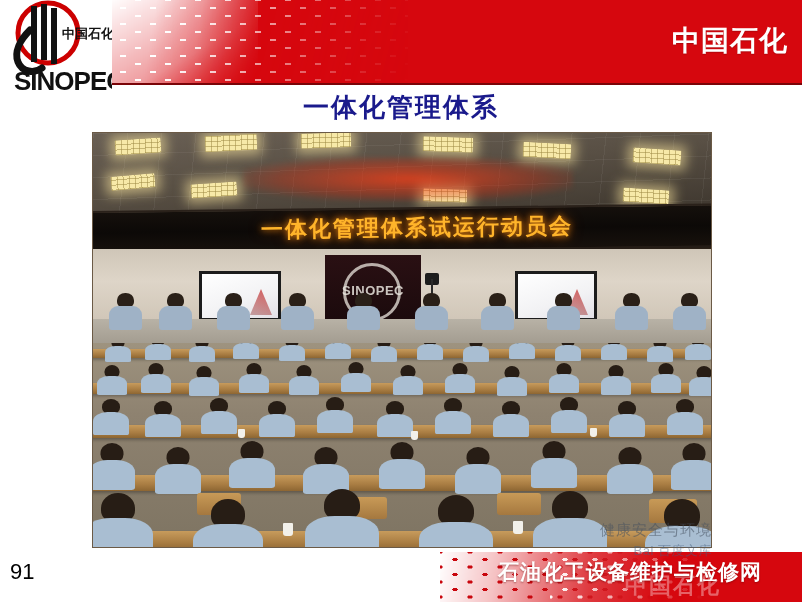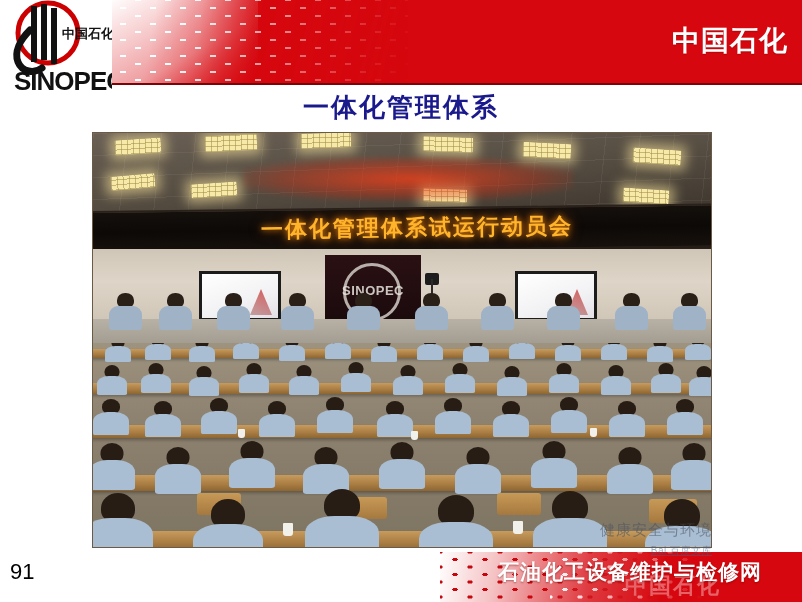--- a/index.html
+++ b/index.html
@@ -323,26 +323,25 @@
     white-space: nowrap;
     line-height: 20px;
     z-index: 7;
   }
   .wm-baidu {
     position: absolute;
     left: 712px;
     top: 542px;
     transform: translateX(-100%);
     color: rgba(70, 95, 130, 0.5);
-    font-size: 10px;
+    font-size: 13px;
     letter-spacing: 0.5px;
     white-space: nowrap;
     line-height: 17px;
     z-index: 7;
-    text-decoration: underline;
   }
 
   
   .bottom-block {
     position: absolute;
     left: 440px;
     top: 552px;
     width: 362px;
     height: 50px;
     overflow: hidden;

